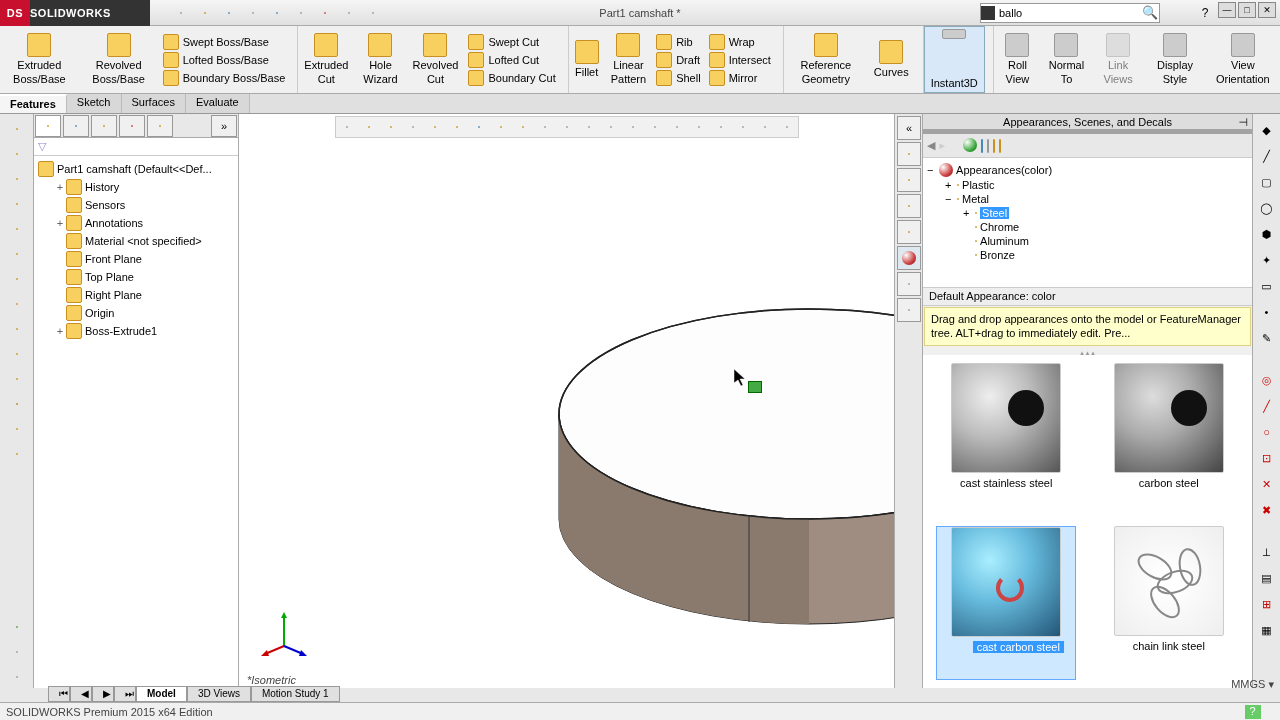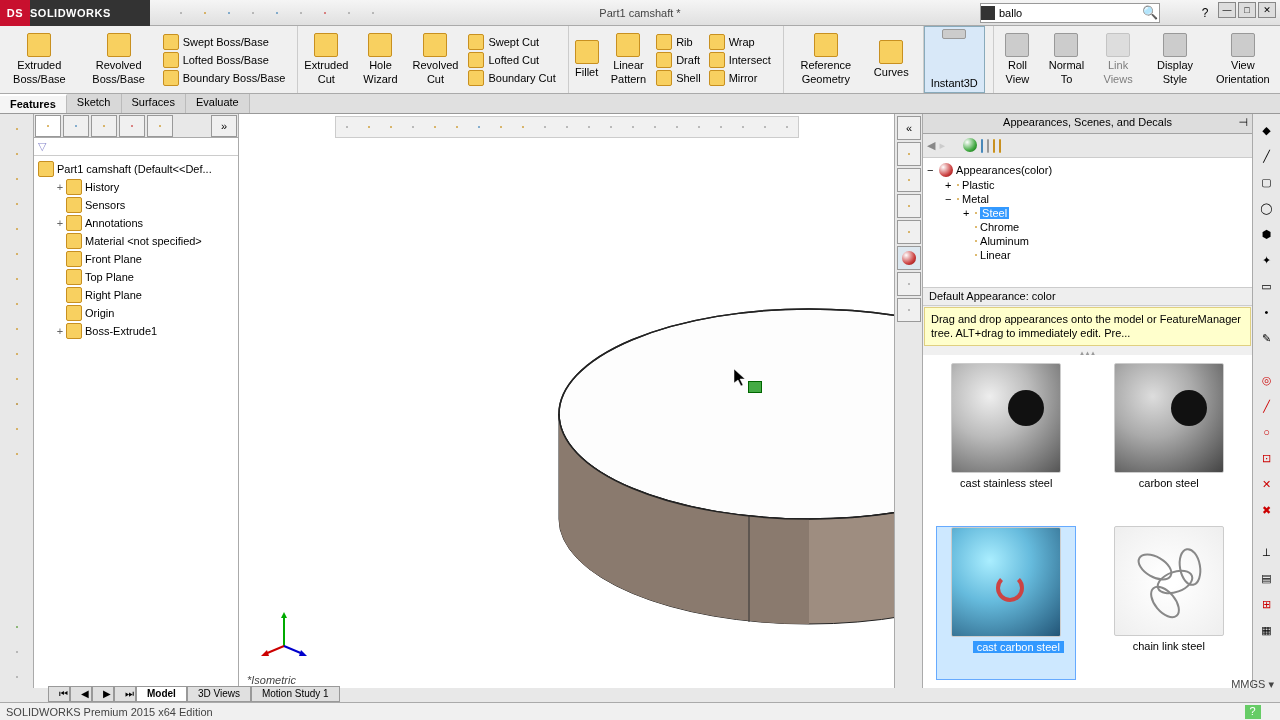--- a/index.html
+++ b/index.html
@@ -62,21 +62,21 @@
 .green-swatch { width: 14px; height: 12px; background: #4a4; border: 1px solid #060; position: absolute; top: 12px; left: 14px; }
 .triad { position: absolute; bottom: 30px; left: 20px; }
 .view-label { position: absolute; bottom: 2px; left: 8px; font-style: italic; color: #444; }
 
 
 .right-tabstrip { width: 28px; background: #e8e8e8; border-left: 1px solid #aaa; display: flex; flex-direction: column; padding-top: 2px; gap: 2px; }
 .rtab { width: 24px; height: 24px; border: 1px solid #999; background: #f0f0f0; cursor: pointer; margin-left: 2px; display: flex; align-items: center; justify-content: center; }
 
 
 .appearance-panel { width: 330px; background: #f0f0f0; border-left: 1px solid #aaa; display: flex; flex-direction: column; }
-.app-title { height: 20px; background: #ddd; text-align: center; padding: 2px; border-bottom: 1px solid #a3a3a3; position: relative; }
+.app-title { height: 20px; background: #ddd; text-align: center; padding: 2px; border-bottom: 5px solid #a3a3a3; position: relative; }
 .app-toolbar { height: 24px; background: #e8e8e8; border-bottom: 1px solid #ccc; display: flex; align-items: center; padding: 0 4px; gap: 4px; }
 .app-tree { height: 130px; background: white; overflow: auto; padding: 4px; border-bottom: 1px solid #ccc; }
 .app-tree-node { display: flex; align-items: center; padding: 1px 0; cursor: pointer; }
 .app-tree-node.selected span.lbl { background: #3399ff; color: white; padding: 0 2px; }
 .app-default { height: 18px; background: #eee; padding: 2px 6px; border-bottom: 1px solid #ccc; }
 .app-hint { background: #ffffcc; border: 1px solid #e0d080; padding: 4px 6px; margin: 1px; font-size: 11px; line-height: 1.3; }
 .app-thumbs { flex: 1; background: white; overflow: auto; padding: 8px; display: flex; flex-wrap: wrap; gap: 12px; justify-content: space-around; }
 .thumb { width: 140px; display: flex; flex-direction: column; align-items: center; cursor: pointer; }
 .thumb-img { width: 110px; height: 110px; border: 1px solid #ccc; background: radial-gradient(circle at 35% 30%, #fff, #888 50%, #333); border-radius: 2px; position: relative; }
 .thumb-img.stainless { background: radial-gradient(circle at 35% 30%, #eee, #bbb 40%, #888 70%, #555); }
@@ -573,21 +573,21 @@
       <div><span class="ico-s"></span></div>
       <div><span class="ico-s"></span></div>
     </div>
     <div class="app-tree">
       <div class="app-tree-node"><span style="width:12px;">−</span><span class="sphere-ico"></span>&nbsp;<span class="lbl">Appearances(color)</span></div>
       <div class="app-tree-node" style="padding-left:18px;"><span style="width:12px;">+</span><span class="ico-s"></span>&nbsp;<span class="lbl">Plastic</span></div>
       <div class="app-tree-node" style="padding-left:18px;"><span style="width:12px;">−</span><span class="ico-s"></span>&nbsp;<span class="lbl">Metal</span></div>
       <div class="app-tree-node selected" style="padding-left:36px;"><span style="width:12px;">+</span><span class="ico-s"></span>&nbsp;<span class="lbl">Steel</span></div>
       <div class="app-tree-node" style="padding-left:36px;"><span style="width:12px;"></span><span class="ico-s"></span>&nbsp;<span class="lbl">Chrome</span></div>
       <div class="app-tree-node" style="padding-left:36px;"><span style="width:12px;"></span><span class="ico-s"></span>&nbsp;<span class="lbl">Aluminum</span></div>
-      <div class="app-tree-node" style="padding-left:36px;"><span style="width:12px;"></span><span class="ico-s"></span>&nbsp;<span class="lbl">Linear</span></div>
+      <div class="app-tree-node" style="padding-left:36px;"><span style="width:12px;"></span><span class="ico-s"></span>&nbsp;<span class="lbl">Bronze</span></div>
     </div>
     <div class="app-default">Default Appearance: color</div>
     <div class="app-hint">Drag and drop appearances onto the model or FeatureManager tree.  ALT+drag to immediately edit.  Pre...</div>
     <div style="height:8px;text-align:center;color:#999;cursor:pointer;">▴▴▴</div>
     <div class="app-thumbs">
       <div class="thumb">
         <div class="thumb-img stainless">
             <div class="thumb-hole"></div>
           </div>
         <div class="thumb-label">cast stainless steel</div>

